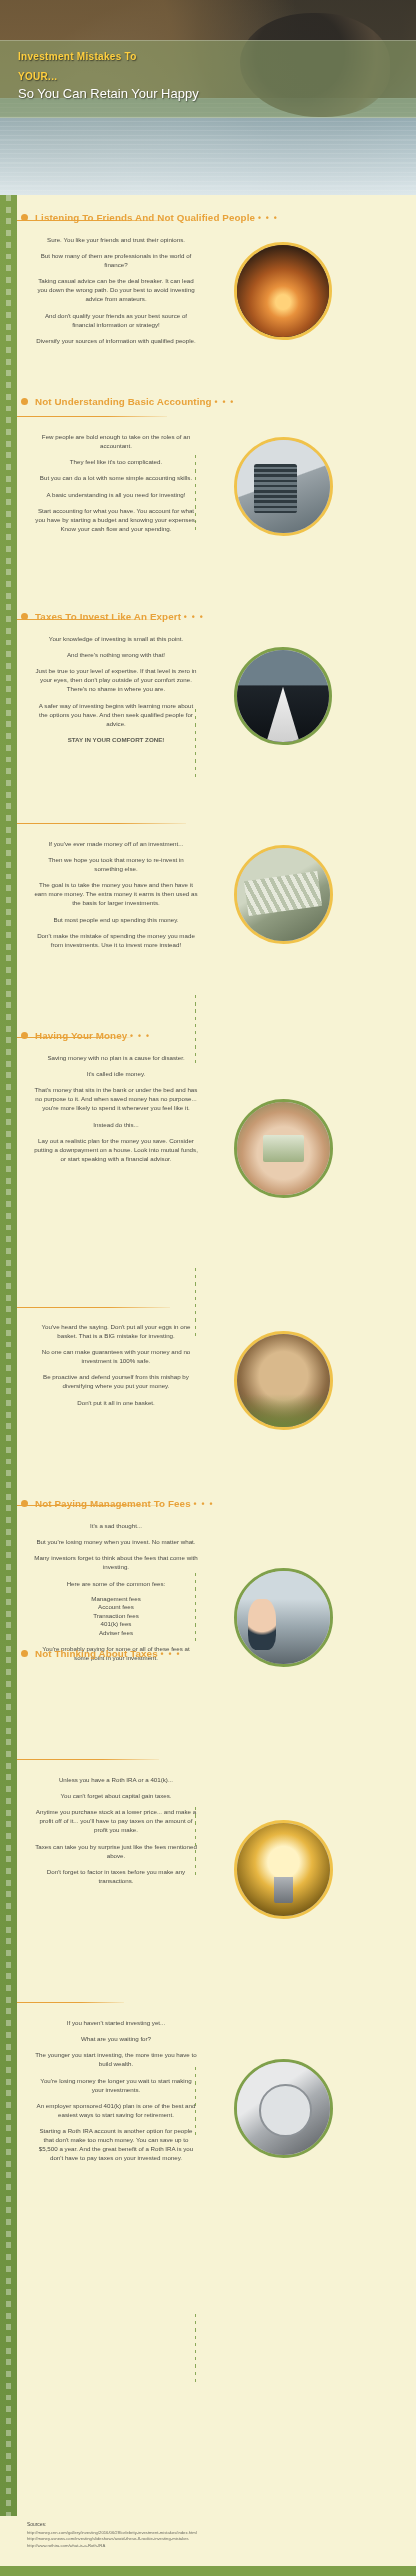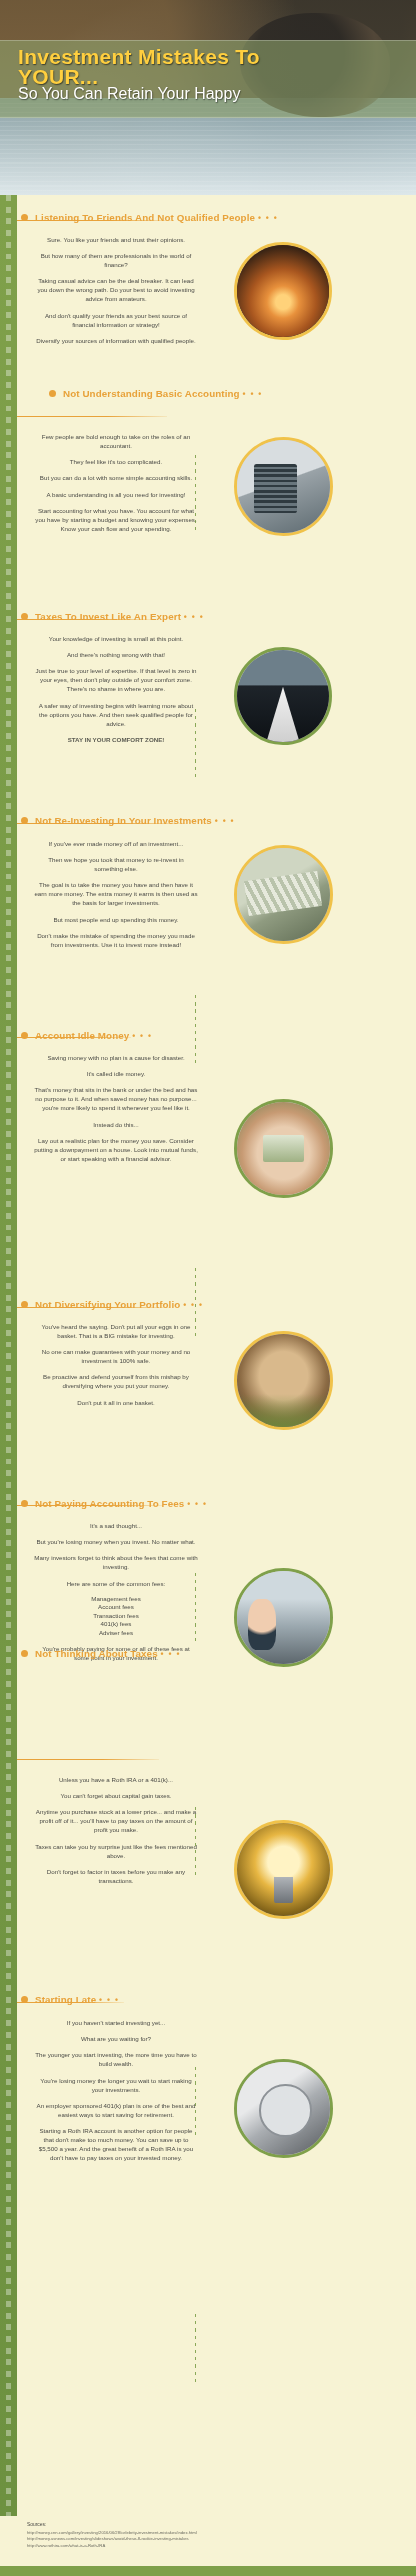--- a/index.html
+++ b/index.html
@@ -49,27 +49,27 @@
   .hero-band {
     position: absolute;
     left: 0; top: 40px;
     width: 416px; height: 78px;
     background: rgba(141,160,107,.62);
     border-top: 1.3px solid rgba(255,255,255,.25);
     border-bottom: 1.3px solid rgba(255,255,255,.25);
   }
   .hero-title {
     position:absolute; left:18px; top:47px;
-    font-size: 21px; font-weight: bold; color:#ffcf3f;
+    font-size: 10px; font-weight: bold; color:#ffcf3f;
     letter-spacing:0.3px; line-height: 19.5px;
     text-shadow: 0.7px 0.7px 1.3px rgba(0,0,0,.55);
   }
   .hero-sub {
     position:absolute; left:18px; top:86px;
-    font-size: 16px; color:#ffffff; line-height:15.6px;
+    font-size: 13px; color:#ffffff; line-height:15.6px;
     text-shadow: 0.7px 0.7px 1.3px rgba(0,0,0,.5);
   }
 
   
   .rail {
     position:absolute; left:0; top:195px;
     width:17px; height:2321px;
     background: linear-gradient(180deg,#7fa04a,#6d9140);
   }
   .rail-inner {
@@ -212,21 +212,21 @@
     <p>But how many of them are professionals in the world of finance?</p>
     <p>Taking casual advice can be the deal breaker. It can lead you down the wrong path. Do your best to avoid investing advice from amateurs.</p>
     <p>And don't qualify your friends as your best source of financial information or strategy!</p>
     <p>Diversify your sources of information with qualified people.</p>
   </div>
   <div class="photo" style="left:234px;top:242px;width:98px;height:98px;">
     <div class="ph-inner p-sunset"></div>
   </div>
 
   <div class="rule" style="top:416px;width:150px;"></div>
-  <div class="section" style="top:388px;padding-left:28px;">
+  <div class="section" style="top:396px;">
     <div class="sec-title">
       <span>Not Understanding Basic Accounting</span>
       <span class="dots">• • •</span>
     </div>
   </div>
   <div class="body-text" style="position:absolute;left:34px;top:432px;">
     <p>Few people are bold enough to take on the roles of an accountant.</p>
     <p>They feel like it's too complicated.</p>
     <p>But you can do a lot with some simple accounting skills.</p>
     <p>A basic understanding is all you need for investing!</p>
@@ -248,76 +248,64 @@
     <p>And there's nothing wrong with that!</p>
     <p>Just be true to your level of expertise. If that level is zero in your eyes, then don't play outside of your comfort zone. There's no shame in where you are.</p>
     <p>A safer way of investing begins with learning more about the options you have. And then seek qualified people for advice.</p>
     <p class="strong">STAY IN YOUR COMFORT ZONE!</p>
   </div>
   <div class="photo green" style="left:234px;top:647px;width:98px;height:98px;">
     <div class="ph-inner p-suit"></div>
   </div>
 
   <div class="rule" style="top:823px;width:169px;"></div>
-  <div class="section" style="top:815px;">
-    <div class="sec-title">
-      <span>Not Re-Investing In Your Investments</span>
-      <span class="dots">• • •</span>
-    </div>
-  </div>
   <div class="body-text" style="position:absolute;left:34px;top:839px;">
     <p>If you've ever made money off of an investment...</p>
     <p>Then we hope you took that money to re-invest in something else.</p>
     <p>The goal is to take the money you have and then have it earn more money. The extra money it earns is then used as the basis for larger investments.</p>
     <p>But most people end up spending this money.</p>
     <p>Don't make the mistake of spending the money you made from investments. Use it to invest more instead!</p>
   </div>
   <div class="photo" style="left:234px;top:845px;width:99px;height:99px;">
     <div class="ph-inner p-money"></div>
   </div>
 
   <div class="rule" style="top:1037px;width:114px;"></div>
   <div class="section" style="top:1030px;">
     <div class="sec-title">
-      <span>Account Idle Money</span>
+      <span>Having Your Money</span>
       <span class="dots">• • •</span>
     </div>
   </div>
   <div class="body-text" style="position:absolute;left:34px;top:1053px;">
     <p>Saving money with no plan is a cause for disaster.</p>
     <p>It's called idle money.</p>
     <p>That's money that sits in the bank or under the bed and has no purpose to it. And when saved money has no purpose... you're more likely to spend it whenever you feel like it.</p>
     <p>Instead do this...</p>
     <p>Lay out a realistic plan for the money you save. Consider putting a downpayment on a house. Look into mutual funds, or start speaking with a financial advisor.</p>
   </div>
   <div class="photo green" style="left:234px;top:1099px;width:99px;height:99px;">
     <div class="ph-inner p-hands"></div>
   </div>
 
   <div class="rule" style="top:1307px;width:153px;"></div>
-  <div class="section" style="top:1299px;">
-    <div class="sec-title">
-      <span>Not Diversifying Your Portfolio</span>
-      <span class="dots">• • •</span>
-    </div>
-  </div>
   <div class="body-text" style="position:absolute;left:34px;top:1322px;">
     <p>You've heard the saying. Don't put all your eggs in one basket. That is a BIG mistake for investing.</p>
     <p>No one can make guarantees with your money and no investment is 100% safe.</p>
     <p>Be proactive and defend yourself from this mishap by diversifying where you put your money.</p>
     <p>Don't put it all in one basket.</p>
   </div>
   <div class="photo" style="left:234px;top:1331px;width:99px;height:99px;">
     <div class="ph-inner p-dog"></div>
   </div>
 
   <div class="rule" style="top:1505px;width:146px;"></div>
   <div class="section" style="top:1498px;">
     <div class="sec-title">
-      <span>Not Paying Accounting To Fees</span>
+      <span>Not Paying Management To Fees</span>
       <span class="dots">• • •</span>
     </div>
   </div>
   <div class="body-text" style="position:absolute;left:34px;top:1521px;">
     <p>It's a sad thought...</p>
     <p>But you're losing money when you invest. No matter what.</p>
     <p>Many investors forget to think about the fees that come with investing.</p>
     <p>Here are some of the common fees:</p>
     <ul>
       <li>Management fees</li>
@@ -344,26 +332,20 @@
     <p>You can't forget about capital gain taxes.</p>
     <p>Anytime you purchase stock at a lower price... and make a profit off of it... you'll have to pay taxes on the amount of profit you make.</p>
     <p>Taxes can take you by surprise just like the fees mentioned above.</p>
     <p>Don't forget to factor in taxes before you make any transactions.</p>
   </div>
   <div class="photo" style="left:234px;top:1820px;width:99px;height:99px;">
     <div class="ph-inner p-bulb"></div>
   </div>
 
   <div class="rule" style="top:2002px;width:107px;"></div>
-  <div class="section" style="top:1994px;">
-    <div class="sec-title">
-      <span>Starting Late</span>
-      <span class="dots">• • •</span>
-    </div>
-  </div>
   <div class="body-text" style="position:absolute;left:34px;top:2018px;">
     <p>If you haven't started investing yet...</p>
     <p>What are you waiting for?</p>
     <p>The younger you start investing, the more time you have to build wealth.</p>
     <p>You're losing money the longer you wait to start making your investments.</p>
     <p>An employer sponsored 401(k) plan is one of the best and easiest ways to start saving for retirement.</p>
     <p>Starting a Roth IRA account is another option for people that don't make too much money. You can save up to $5,500 a year. And the great benefit of a Roth IRA is you don't have to pay taxes on your invested money.</p>
   </div>
   <div class="photo green" style="left:234px;top:2059px;width:99px;height:99px;">
     <div class="ph-inner p-watch"></div>

